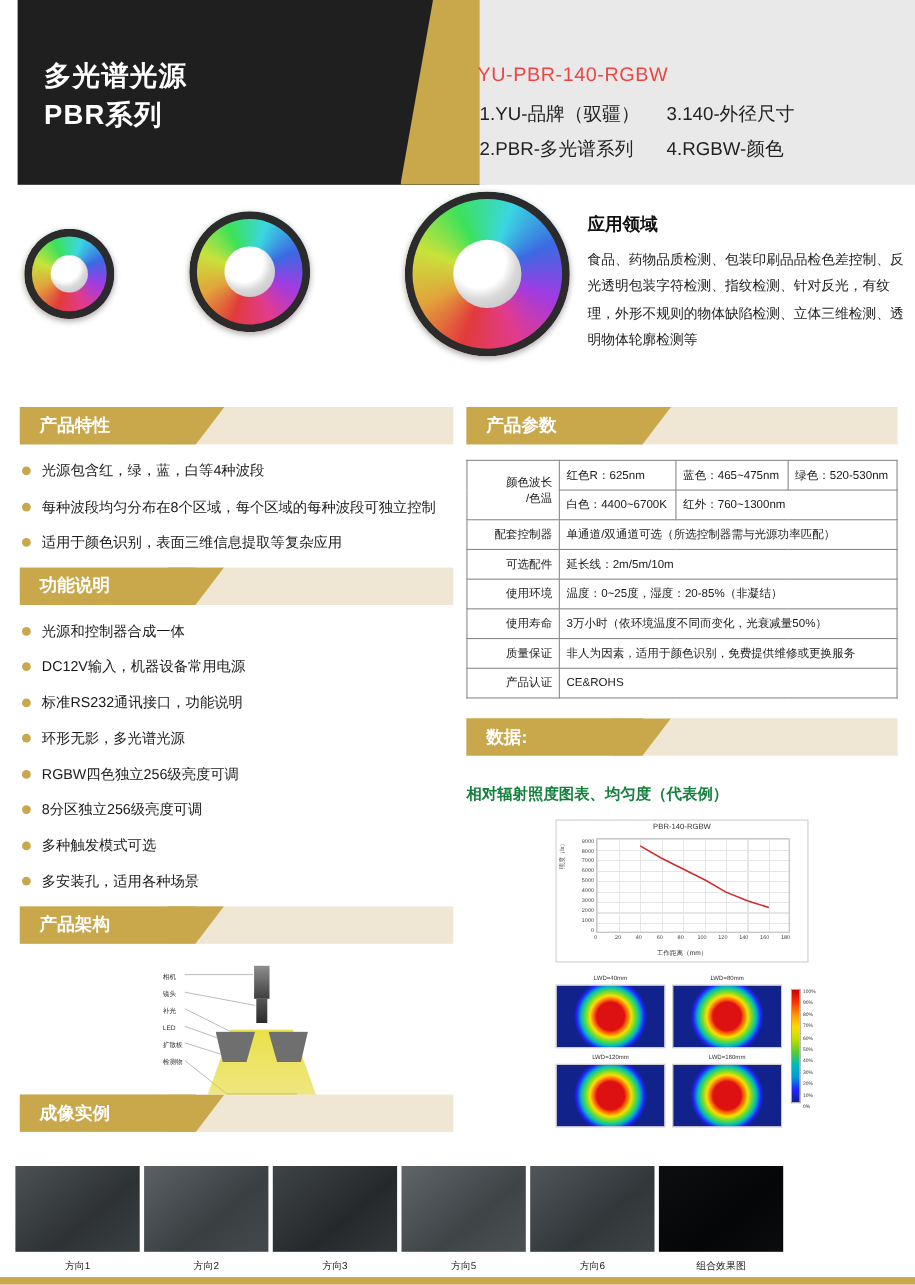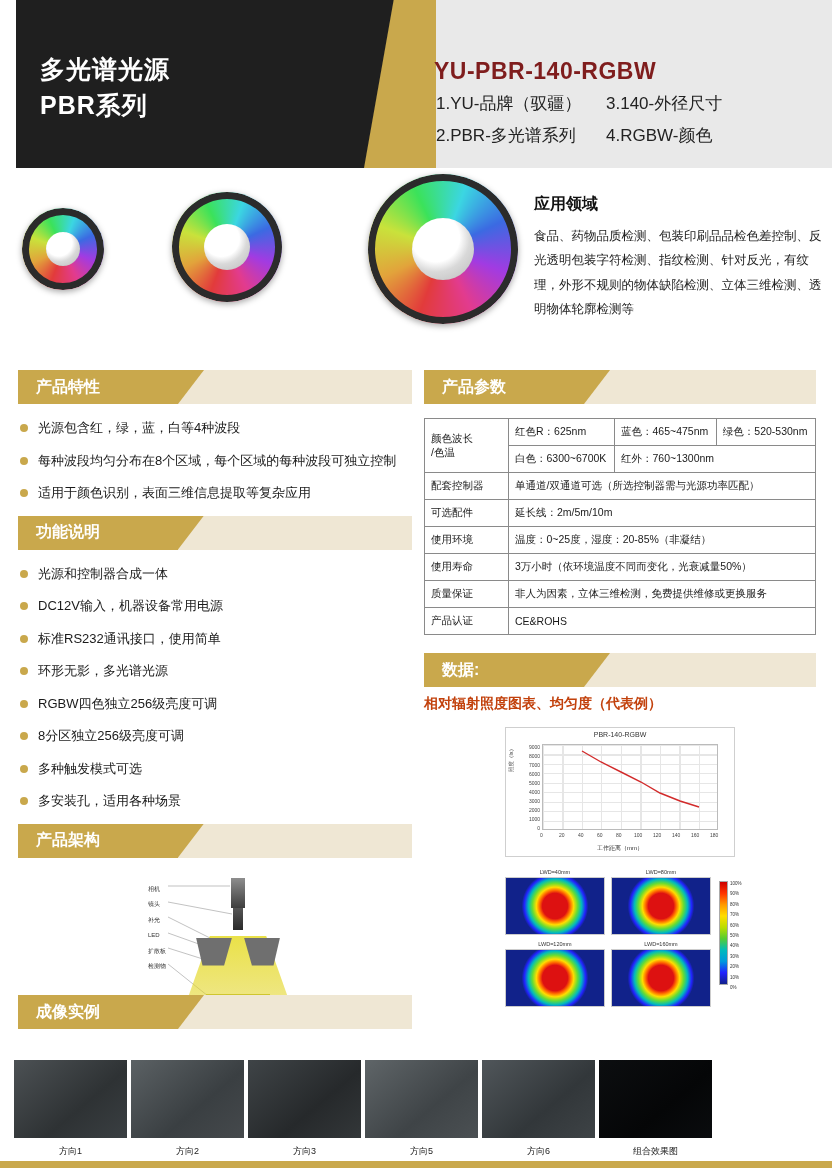--- a/index.html
+++ b/index.html
@@ -29,21 +29,21 @@
     background:#e9e9e9;
   }
   .header-title {
     position:absolute; left:24px; top:52px;
     color:#fff; font-size:25px; font-weight:bold; letter-spacing:1px;
     line-height:1.42;
     white-space:pre-line;
   }
   .model-code {
     position:absolute; left:418px; top:58px;
-    color:#7f1d1d; font-size:23px; font-weight:bold; letter-spacing:0.5px;
+    color:#ef4444; font-size:18px; font-weight:normal; letter-spacing:0.5px;
   }
   .model-list {
     position:absolute; left:420px; top:92px; width:400px;
     display:grid; grid-template-columns: 170px 1fr; row-gap:9px;
     font-size:17px; color:#222;
   }
 
   
   .lens-row { position:relative; height:168px; }
   .lens {
@@ -104,24 +104,24 @@
 
   
   .right-col { position:absolute; left:424px; top:370px; width:392px; }
   table.params {
     width:392px; border-collapse:collapse; margin-top:14px;
     font-size:10.5px; color:#1a1a1a;
   }
   table.params td {
     border:1px solid #8a8a8a; padding:6px 6px; 
   }
-  table.params td.lbl { width:84px; text-align:left;margin-top:48px; }
+  table.params td.lbl { width:84px; text-align:right;margin-top:48px; }
 
   .data-sub {
-    margin-top:8px; font-size:14px; color:#c2410c; font-weight:bold;
+    margin-top:26px; font-size:14px; color:#15803d; font-weight:bold;
   }
 
   
   .chart-box {
     position:relative; width:230px; height:130px; margin:14px auto 0 auto;
     border:1px solid #cfcfcf; background:#fff;
   }
   .chart-title { text-align:center; font-size:7px; color:#333; margin-top:3px; }
   .chart-plot {
     position:absolute; left:36px; top:16px; width:176px; height:86px;
@@ -251,21 +251,21 @@
     <li>适用于颜色识别，表面三维信息提取等复杂应用</li>
   </ul>
 
   <div class="banner-wrap" style="margin-top:8px;">
     <div class="banner-tail" style="width:394px; background:#efe7d4;"></div>
     <div class="banner" style="width:160px;">功能说明</div>
   </div>
   <ul class="bullets">
     <li>光源和控制器合成一体</li>
     <li>DC12V输入，机器设备常用电源</li>
-    <li>标准RS232通讯接口，使用简单</li>
+    <li>标准RS232通讯接口，功能说明</li>
     <li>环形无影，多光谱光源</li>
     <li>RGBW四色独立256级亮度可调</li>
     <li>8分区独立256级亮度可调</li>
     <li>多种触发模式可选</li>
     <li>多安装孔，适用各种场景</li>
   </ul>
 
   <div class="banner-wrap" style="margin-top:6px;">
     <div class="banner-tail" style="width:394px; background:#efe7d4;"></div>
     <div class="banner" style="width:160px;">产品架构</div>
@@ -307,42 +307,42 @@
   <table class="params">
     <tbody>
         <tr>
       <td class="lbl" rowspan="2" style="white-space:pre-line;">颜色波长
 /色温</td>
       <td>红色R：625nm</td>
       <td>蓝色：465~475nm</td>
       <td>绿色：520-530nm</td>
     </tr>
     <tr>
-      <td>白色：6300~6700K</td>
+      <td>白色：4400~6700K</td>
       <td colspan="2">红外：760~1300nm</td>
     </tr>
     <tr>
       <td class="lbl">配套控制器</td>
       <td colspan="3">单通道/双通道可选（所选控制器需与光源功率匹配）</td>
     </tr>
     <tr>
       <td class="lbl">可选配件</td>
       <td colspan="3">延长线：2m/5m/10m</td>
     </tr>
     <tr>
       <td class="lbl">使用环境</td>
       <td colspan="3">温度：0~25度，湿度：20-85%（非凝结）</td>
     </tr>
     <tr>
       <td class="lbl">使用寿命</td>
       <td colspan="3">3万小时（依环境温度不同而变化，光衰减量50%）</td>
     </tr>
     <tr>
       <td class="lbl">质量保证</td>
-      <td colspan="3">非人为因素，立体三维检测，免费提供维修或更换服务</td>
+      <td colspan="3">非人为因素，适用于颜色识别，免费提供维修或更换服务</td>
     </tr>
     <tr>
       <td class="lbl">产品认证</td>
       <td colspan="3">CE&amp;ROHS</td>
     </tr>
   </tbody>
     </table>
 
   <div class="banner-wrap" style="margin-top:18px;">
     <div class="banner-tail" style="width:392px; background:#efe7d4;"></div>

